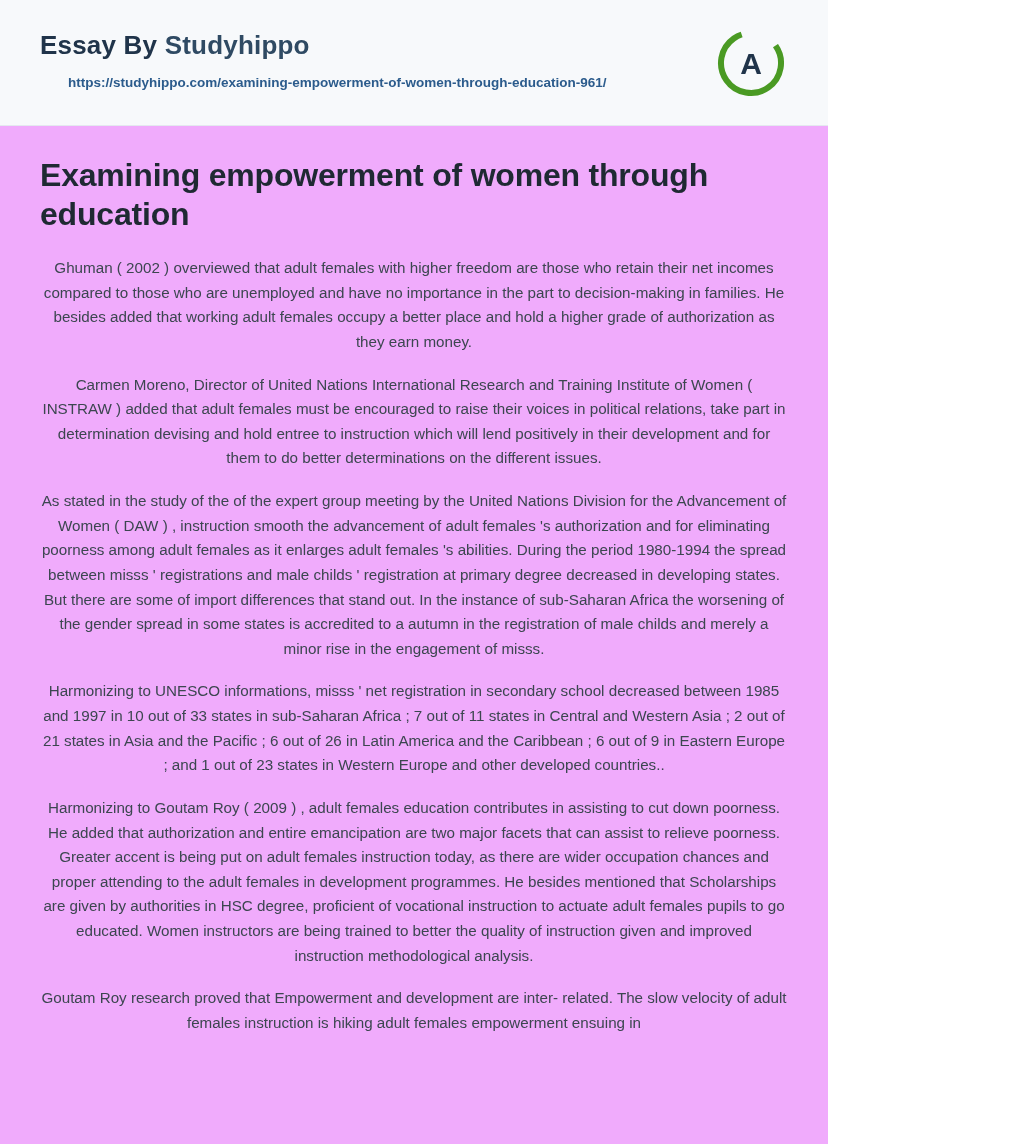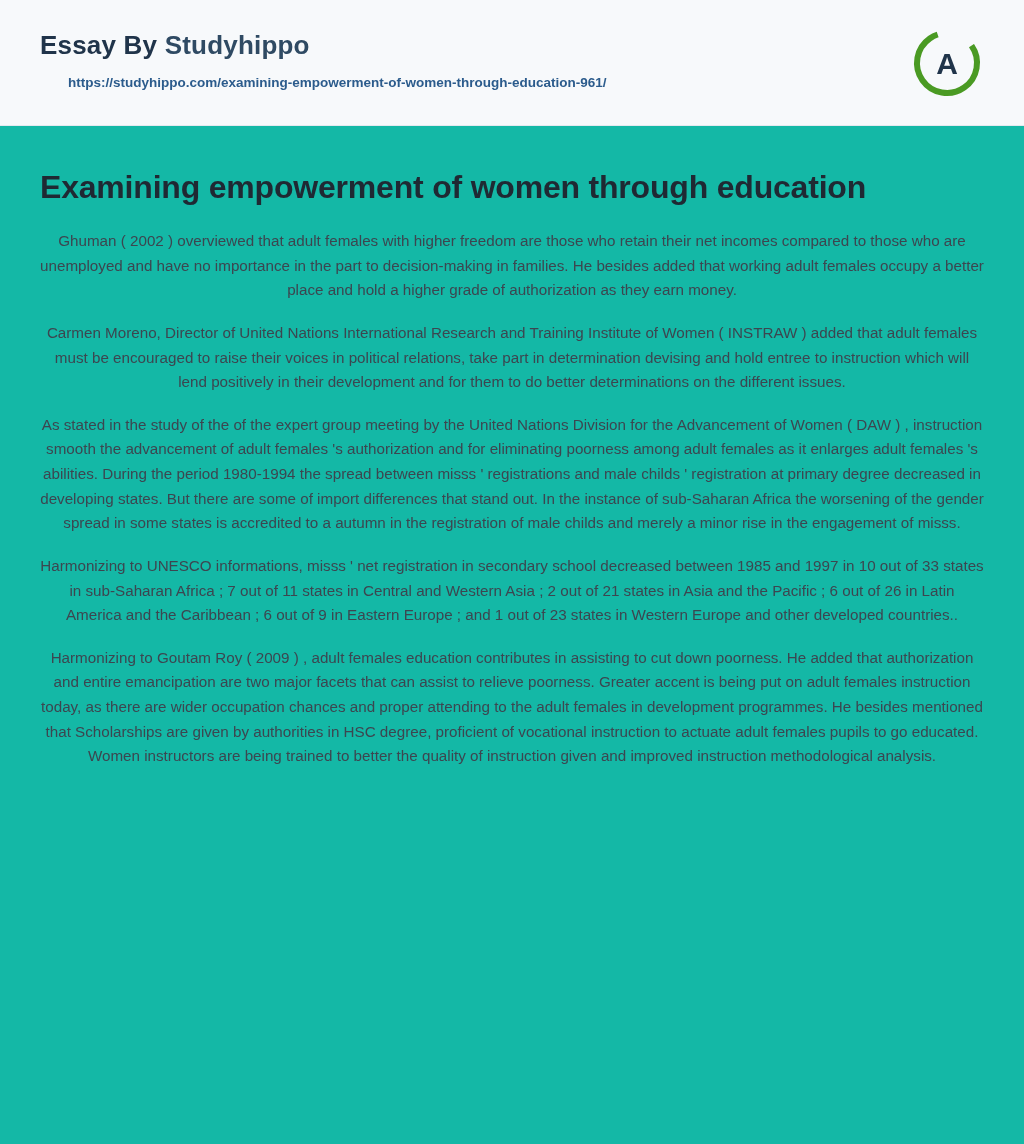--- a/index.html
+++ b/index.html
@@ -7,24 +7,24 @@
     padding: 0;
     background: #ffffff;
   }
   body {
     width: 1024px;
     min-height: 1144px;
     font-family: "Liberation Sans", sans-serif;
     color: #333333;
   }
   .page {
-    width: 1024px;
+    width: 828px;
     min-height: 1144px;
     position: relative;
-    background: #14b8a6;
+    background: #f0abfc;
   }
   
   .header {
     background: #f7f9fb;
     border-bottom: 1px solid #e4e9ef;
     height: 126px;
     box-sizing: border-box;
     padding: 30px 40px 0 40px;
     position: relative;
   }
@@ -58,21 +58,21 @@
   }
   
   .article {
     padding: 30px 40px 40px 40px;
   }
   .title {
     font-size: 32px;
     line-height: 1.22;
     font-weight: bold;
     color: #1f2933;
-    margin: 12px 0 22px 0;
+    margin: 0 0 22px 0;
     letter-spacing: -0.2px;
   }
   .para {
     font-size: 15.2px;
     line-height: 1.62;
     color: #3c4650;
     margin: 0 0 18px 0;
     text-align: center;
   }
   .para:last-child {
@@ -99,15 +99,16 @@
   </div>
 
   <div class="article">
     <h1 class="title">Examining empowerment of women through education</h1>
 
     <p class="para">Ghuman ( 2002 ) overviewed that adult females with higher freedom are those who retain their net incomes compared to those who are unemployed and have no importance in the part to decision-making in families. He besides added that working adult females occupy a better place and hold a higher grade of authorization as they earn money.</p>
     <p class="para">Carmen Moreno, Director of United Nations International Research and Training Institute of Women ( INSTRAW ) added that adult females must be encouraged to raise their voices in political relations, take part in determination devising and hold entree to instruction which will lend positively in their development and for them to do better determinations on the different issues.</p>
     <p class="para">As stated in the study of the of the expert group meeting by the United Nations Division for the Advancement of Women ( DAW ) , instruction smooth the advancement of adult females 's authorization and for eliminating poorness among adult females as it enlarges adult females 's abilities. During the period 1980-1994 the spread between misss ' registrations and male childs ' registration at primary degree decreased in developing states. But there are some of import differences that stand out. In the instance of sub-Saharan Africa the worsening of the gender spread in some states is accredited to a autumn in the registration of male childs and merely a minor rise in the engagement of misss.</p>
     <p class="para">Harmonizing to UNESCO informations, misss ' net registration in secondary school decreased between 1985 and 1997 in 10 out of 33 states in sub-Saharan Africa ; 7 out of 11 states in Central and Western Asia ; 2 out of 21 states in Asia and the Pacific ; 6 out of 26 in Latin America and the Caribbean ; 6 out of 9 in Eastern Europe ; and 1 out of 23 states in Western Europe and other developed countries..</p>
     <p class="para">Harmonizing to Goutam Roy ( 2009 ) , adult females education contributes in assisting to cut down poorness. He added that authorization and entire emancipation are two major facets that can assist to relieve poorness. Greater accent is being put on adult females instruction today, as there are wider occupation chances and proper attending to the adult females in development programmes. He besides mentioned that Scholarships are given by authorities in HSC degree, proficient of vocational instruction to actuate adult females pupils to go educated. Women instructors are being trained to better the quality of instruction given and improved instruction methodological analysis.</p>
+    <p class="para">Goutam Roy research proved that Empowerment and development are inter- related. The slow velocity of adult females instruction is hiking adult females empowerment ensuing in</p>
   </div>
 
 </div>
 
 </body></html>

